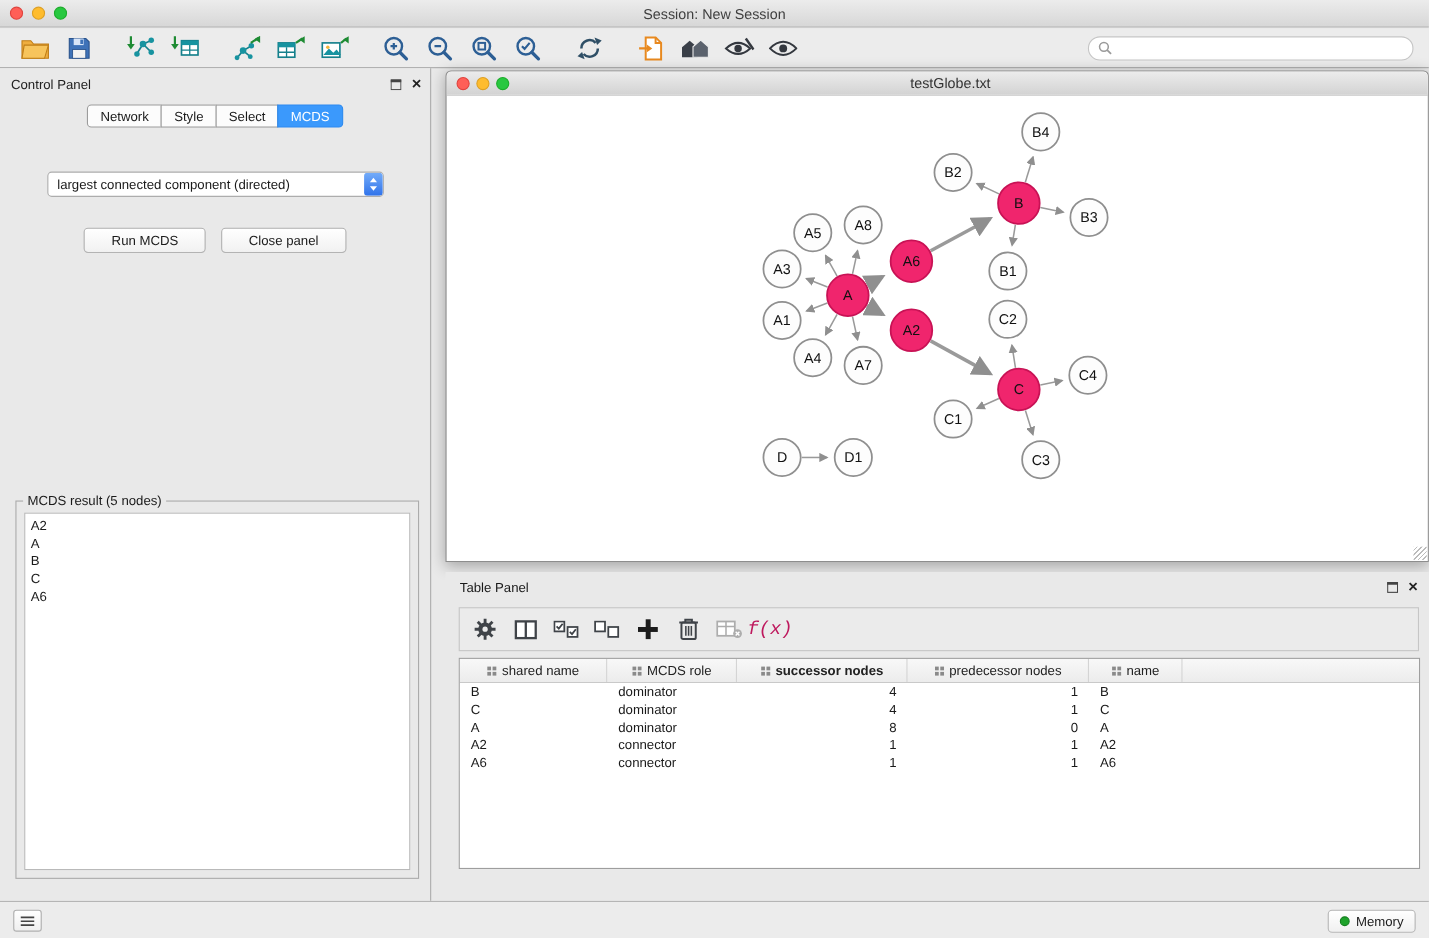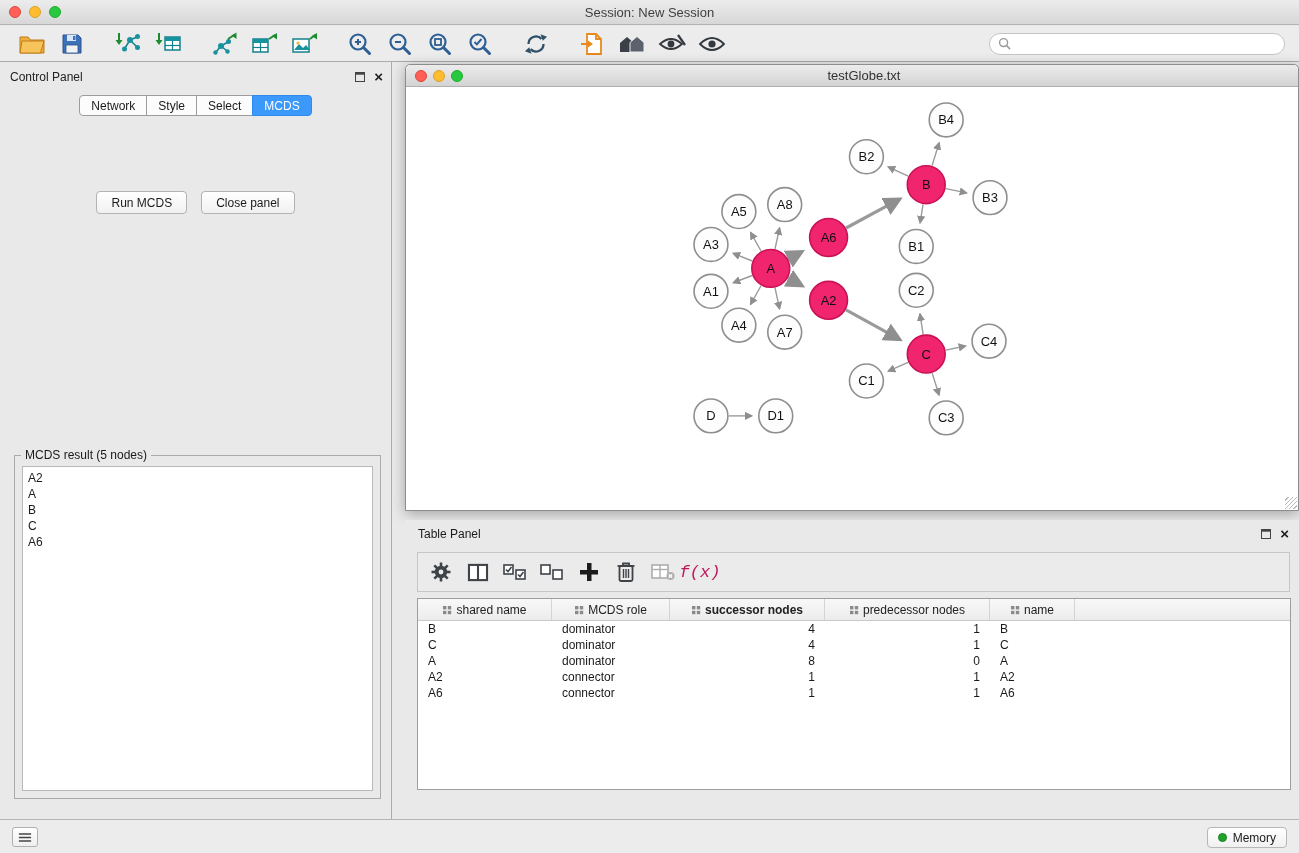--- a/index.html
+++ b/index.html
@@ -36,22 +36,22 @@
   .cp-tab:first-child { border-radius:4px 0 0 4px; margin-left:0; }
   .cp-tab:last-child { border-radius:0 4px 4px 0; }
   .cp-tab.active { background:#3B99FC; border-color:#2E8AEF; color:#fff; }
   .cp-opt-label { position:absolute; top:75px; left:0; right:0; text-align:center; }
   .cp-combo { position:absolute; top:94px; left:43px; width:306px; height:23px; background:#fff; border:1px solid #ADADAD;
     border-radius:4px; display:flex; align-items:center; padding-left:8px; overflow:hidden; }
   .combo-text { flex:1; white-space:nowrap; }
   .combo-stepper { width:17px; height:21px; margin-right:0; border-radius:3px;
     background:linear-gradient(#74ACF9,#2F72EA); display:flex; align-items:center; justify-content:center; }
   .cp-buttons { position:absolute; top:129px; left:0; right:0; display:flex; justify-content:center; gap:14px; }
-  .mac-btn { height:23px; padding:0 14px; font-size:12px; font-family:"Liberation Sans",sans-serif;
-    border:1px solid #B3B3B3; border-radius:4px; background:linear-gradient(#FFFFFF,#F1F1F1); color:#1a1a1a; }
+  .mac-btn { height:23px; padding:0 24px; font-size:12px; font-family:"Liberation Sans",sans-serif;
+    border:1px solid #B3B3B3; border-radius:4px; background:linear-gradient(#FFFFFF,#F1F1F1); color:#1a1a1a;margin-top:16px; }
   .mcds-group { position:absolute; left:14px; right:10px; top:393px; bottom:20px; border:1px solid #ABABAB; }
   .mcds-legend { position:absolute; top:-8px; left:6px; background:#E9E9E9; padding:0 4px; font-size:12px; }
   .mcds-list { position:absolute; left:7px; right:7px; top:10px; bottom:7px; background:#fff; border:1px solid #B9B9B9;
     padding:3px 5px; line-height:16px; overflow:hidden; }
 
   
   .net-window { position:absolute; top:64px; left:405px; width:894px; height:447px;
     border:1px solid #8D8D8D; border-radius:5px 5px 0 0; background:#fff; box-shadow:0 3px 14px rgba(0,0,0,.3); }
   .net-titlebar { height:22px; background:linear-gradient(#ECECEC,#D3D3D3); border-bottom:1px solid #AFAFAF;
     border-radius:5px 5px 0 0; position:relative; display:flex; align-items:center; justify-content:center; font-size:13px; color:#333;padding-left:24px; }
@@ -264,20 +264,29 @@
       <line x1="0" y1="1.5" x2="10" y2="1.5" stroke="#444" stroke-width="2.4"></line>
     </svg>
     <span class="panel-close">×</span>
   </div>
   <div class="cp-tabs">
       <div class="cp-tab">Network</div>
       <div class="cp-tab">Style</div>
       <div class="cp-tab">Select</div>
       <div class="cp-tab active">MCDS</div>
     </div>
+  <div class="cp-combo">
+    <span class="combo-text">largest connected component (directed)</span>
+    <span class="combo-stepper">
+      <svg width="9" height="15" viewBox="0 0 10 16">
+        <path d="M5 1.5 L8.6 6 H1.4z" fill="#fff"></path>
+        <path d="M5 14.5 L1.4 10 H8.6z" fill="#fff"></path>
+      </svg>
+    </span>
+  </div>
   <div class="cp-buttons">
     <button class="mac-btn">Run MCDS</button>
     <button class="mac-btn">Close panel</button>
   </div>
   <div class="mcds-group">
     <span class="mcds-legend">MCDS result (5 nodes)</span>
     <div class="mcds-list">
         <div>A2</div>
         <div>A</div>
         <div>B</div>

